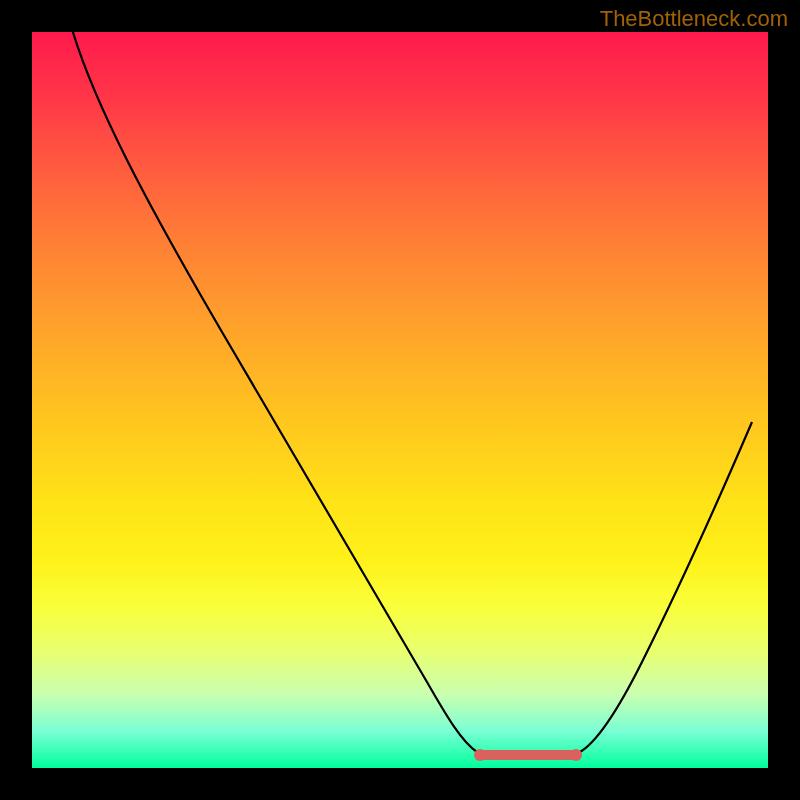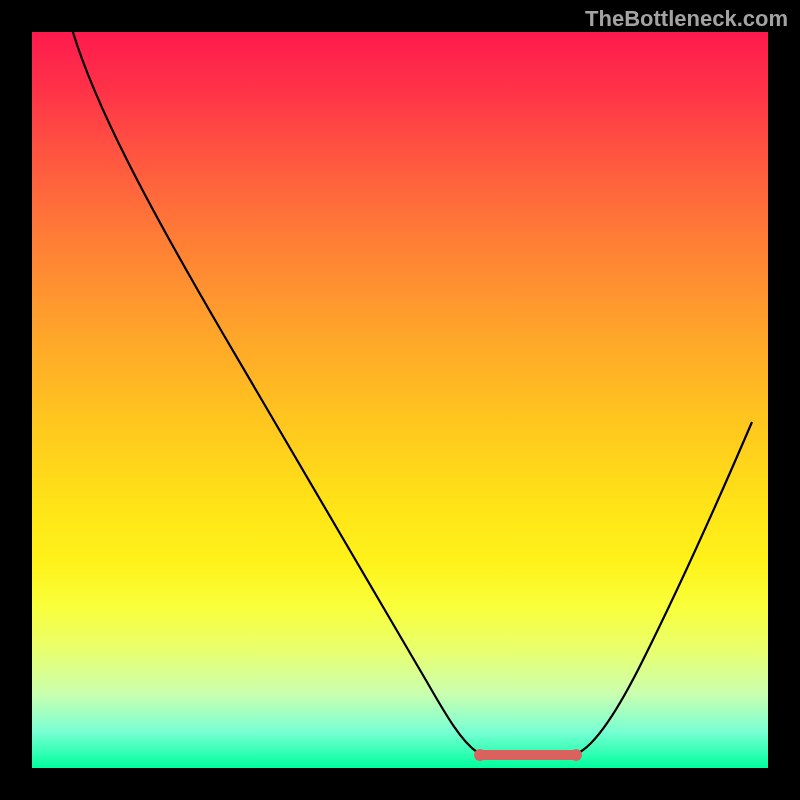--- a/index.html
+++ b/index.html
@@ -7,23 +7,23 @@
     width: 800px;
     height: 800px;
     background: #000;
     position: relative;
     font-family: Arial, sans-serif;
   }
   .watermark {
     position: absolute;
     top: 6px;
     right: 12px;
-    color: #a3a3a3;
+    color: #a16207;
     font-size: 22px;
-    font-weight: 700;
+    font-weight: 400;
     z-index: 10;
   }
   .plot-area {
     position: absolute;
     left: 32px;
     top: 32px;
     width: 736px;
     height: 736px;
     overflow: hidden;
   }

